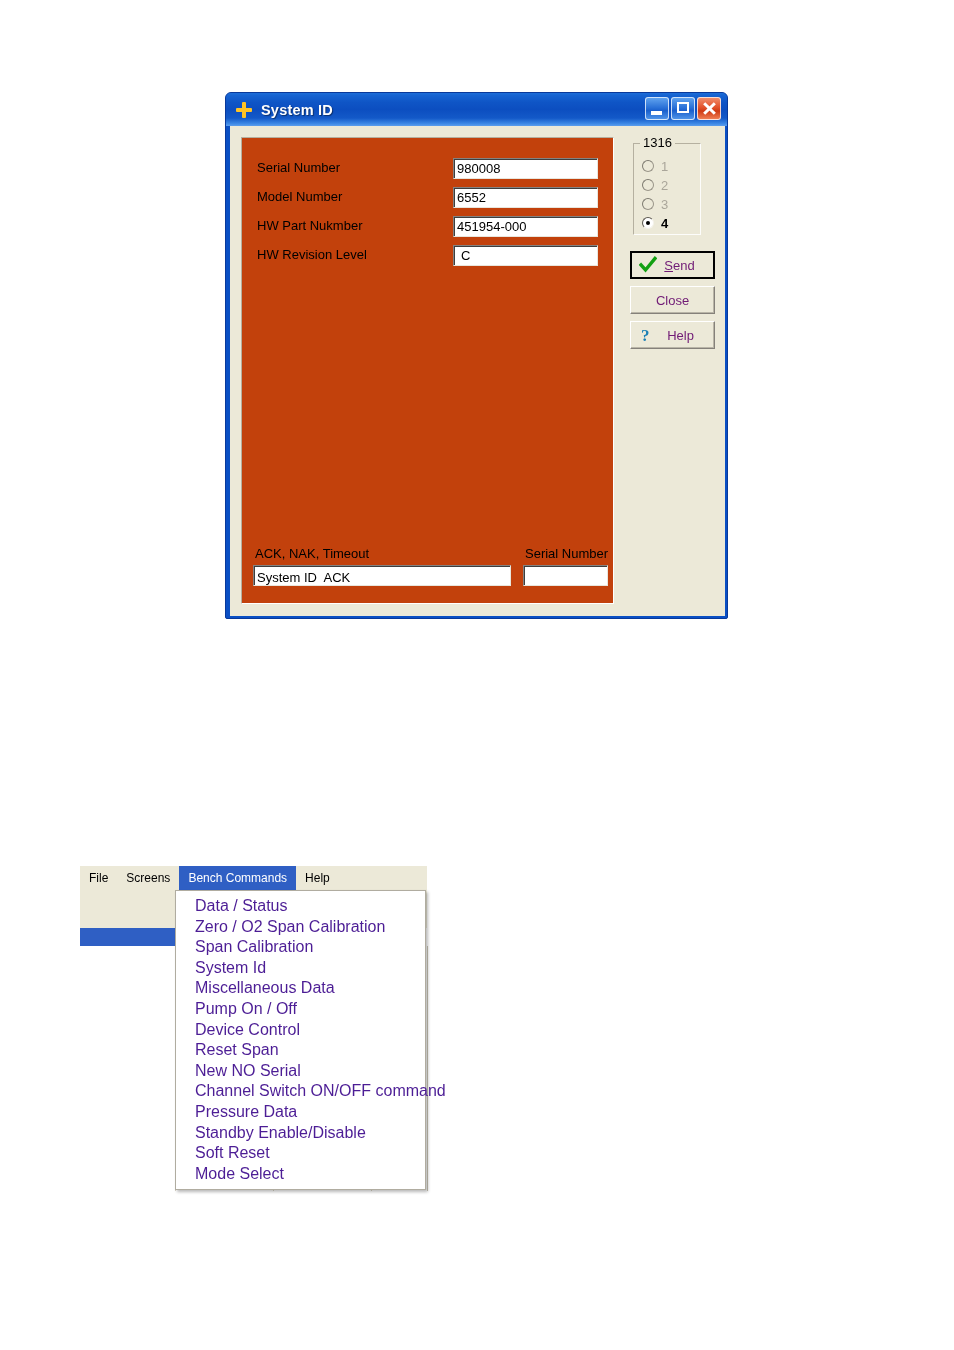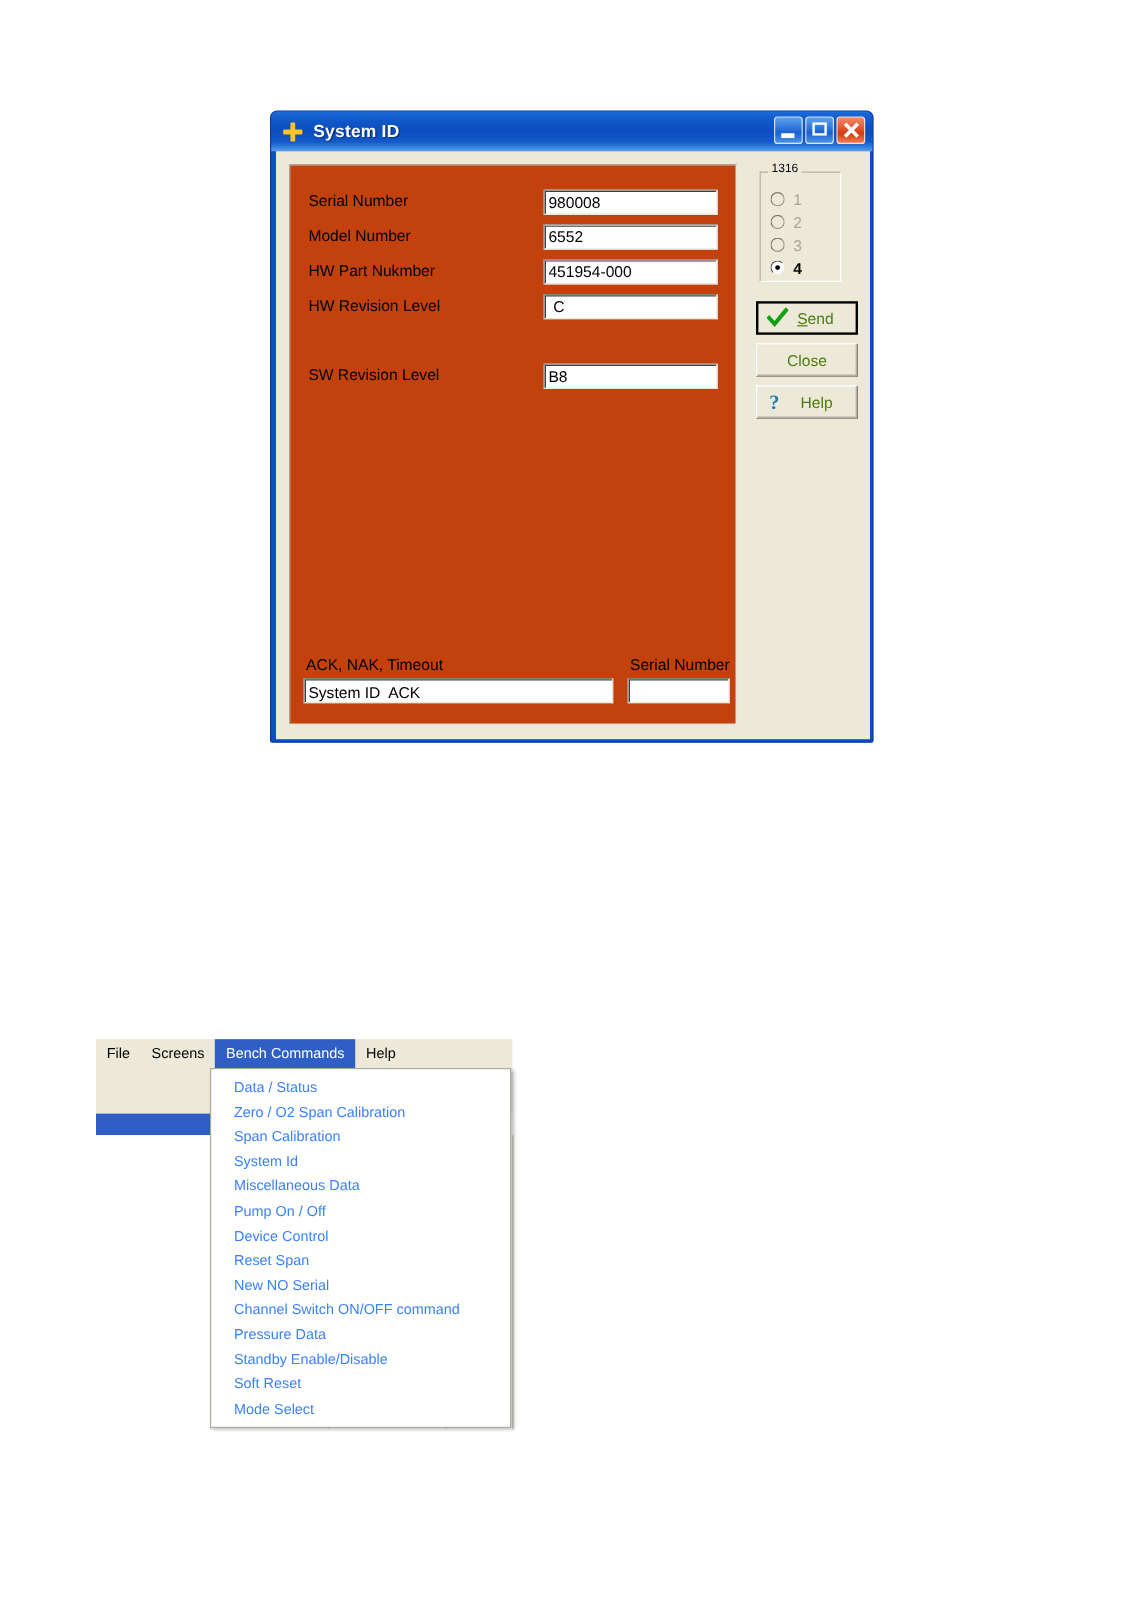--- a/index.html
+++ b/index.html
@@ -233,21 +233,21 @@
     border: 1px solid #b5b0a0;
     border-right-color: #fdfdfb;
     border-bottom-color: #fdfdfb;
   }
   #radio-group-title {
     position: absolute;
     left: 6px;
     top: -9px;
     background: #ece9d8;
     padding: 0 3px;
-    font-size: 10px;
+    font-size: 13px;
     color: #000;
   }
   .radio-row {
     position: absolute;
     left: 8px;
     height: 18px;
     display: flex;
     align-items: center;
     gap: 7px;
   }
@@ -286,21 +286,21 @@
     left: 2px;
     width: 85px;
     height: 28px;
     box-sizing: border-box;
     background: #ece9d8;
     border: 1px solid;
     border-color: #ffffff #85817a #85817a #ffffff;
     box-shadow: inset -1px -1px 0 #b9b5a7;
     font-family: "Liberation Sans", sans-serif;
     font-size: 13px;
-    color: #4d7c0f;
+    color: #701a75;
     display: flex;
     align-items: center;
     justify-content: center;
     cursor: default;
     padding: 0;
   }
   #btn-send { top: 114px; border: 2px solid #000; box-shadow: none; }
   #btn-close { top: 149px; }
   #btn-help  { top: 184px; }
   .btn-icon {
@@ -387,22 +387,22 @@
     box-sizing: border-box;
     background: #ffffff;
     border: 1px solid #b0aca0;
     box-shadow: 2px 2px 3px rgba(0,0,0,0.28);
     padding: 5px 0 5px 0;
   }
   .dd-item {
     height: 20.6px;
     line-height: 20.6px;
     padding-left: 19px;
-    font-size: 12px;
-    color: #3b82f6;
+    font-size: 16px;
+    color: #4c1d95;
     white-space: nowrap;
     cursor: default;
   }
 </style>
 </head>
 <body>
 
 <div id="sysid-dialog">
 
   <div id="sysid-titlebar">
@@ -439,24 +439,20 @@
         <span class="field-label">HW Part Nukmber</span>
         <input class="field-input" type="text" readonly="" value="451954-000" style="">
       </div>
 
       <div class="field-row" style="top:107px;">
         <span class="field-label">HW Revision Level</span>
         <input class="field-input" type="text" readonly="" style="padding-left: 7px;" value="C">
       </div>
 
 
-      <div class="field-row" style="top:165px;">
-        <span class="field-label">SW Revision Level</span>
-        <input class="field-input" type="text" readonly="" value="B8" style="">
-      </div>
 
       <span id="status-label">ACK, NAK, Timeout</span>
       <input id="status-input" type="text" readonly="" value="System ID  ACK" style="">
 
       <span id="serial-bottom-label">Serial Number</span>
       <input id="serial-bottom-input" type="text" readonly="" value="" style="">
     </div>
 
     <div id="right-col">
 

